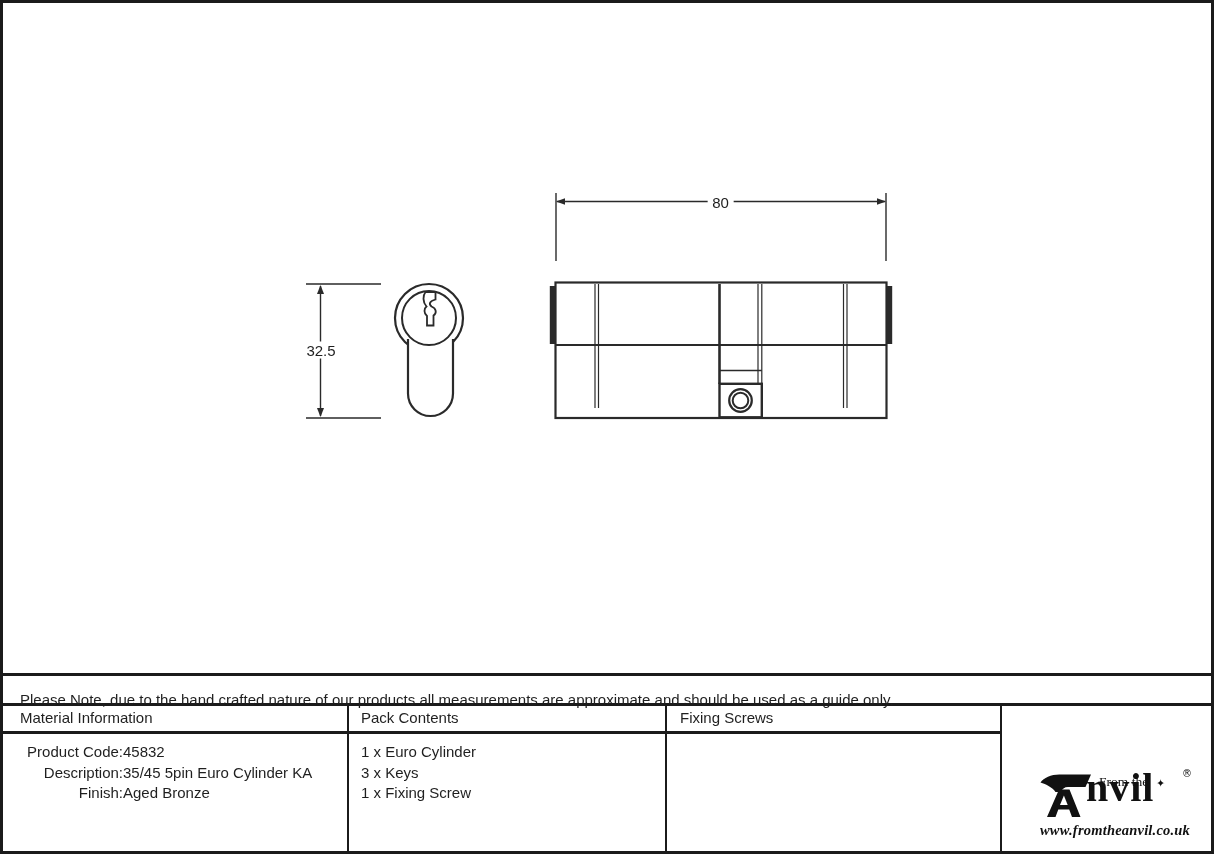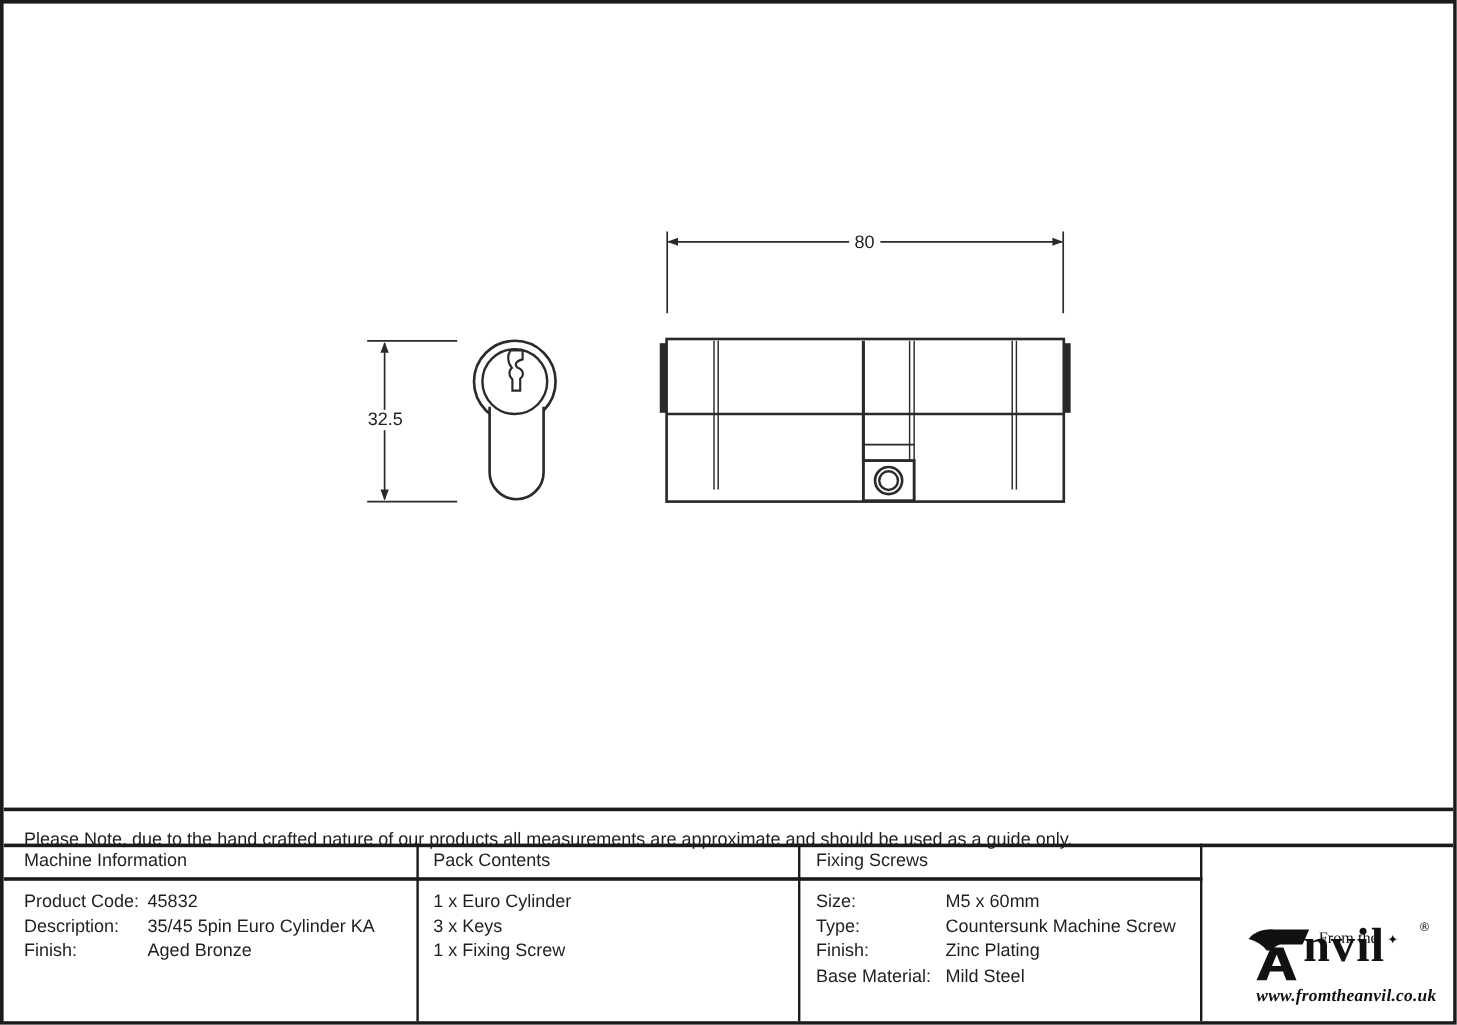--- a/index.html
+++ b/index.html
@@ -20,21 +20,21 @@
   .vline { position:absolute; background:#1b1b1b; }
   .note-row {
     position:absolute; left:17px; right:10px; top:671px; height:29px;
     line-height:29px; font-size:15px; white-space:nowrap;margin-top:11px;
   }
   .th {
     position:absolute; top:702px; height:26px; line-height:26px; font-size:15px;
   }
   .col-rows { position:absolute; top:739px; font-size:15px; }
   .col-rows .row { height:20.5px; line-height:20.5px; white-space:nowrap; }
-  .col-rows .lbl { display:inline-block; }
+  .col-rows .lbl { display:inline-block;text-align:right; }
   .col1 .lbl { width:103px; }
   .col3 .lbl { width:108px; }
   .logo-cell { position:absolute; left:999px; top:724px; width:244px; height:148px; }
   .logo { position:absolute; left:37px; top:43px; width:150px; height:70px; }
   .anvil-icon { position:absolute; left:0; top:2px; width:52px; height:45px; }
   .brand-rest {
     position:absolute; left:47px; top:-10px;
     font-family:"Liberation Serif", serif; font-weight:700; font-size:40px;
     line-height:56px; color:#111; letter-spacing:1px;
   }
@@ -45,21 +45,21 @@
   }
   .brand-diamond {
     position:absolute; left:117px; top:7px; font-size:11px; color:#111;
     font-family:"DejaVu Sans", sans-serif;
   }
   .brand-reg {
     position:absolute; left:143px; top:-2px; font-size:10px; color:#111;
     font-family:"DejaVu Sans", sans-serif;
   }
   .brand-url {
-    position:absolute; left:-6px; top:52px; width:164px; text-align:right;
+    position:absolute; left:-6px; top:52px; width:164px; text-align:center;
     font-family:"Liberation Serif", serif; font-style:italic; font-weight:700;
     font-size:14.5px; color:#111; letter-spacing:0.2px; white-space:nowrap;
   }
 </style>
 </head>
 <body>
 
 <div class="page">
 
   <svg class="drawing-svg" viewBox="0 0 1214 854">
@@ -120,21 +120,21 @@
 
   <div class="hline" style="left:0; right:0; top:670px; height:3px"></div>
   <div class="hline" style="left:0; right:0; top:700px; height:3px"></div>
   <div class="hline" style="left:0; width:999px; top:728px; height:3px"></div>
   <div class="vline" style="left:343.5px; top:700px; height:151px; width:2.6px"></div>
   <div class="vline" style="left:661.5px; top:700px; height:151px; width:2.6px"></div>
   <div class="vline" style="left:996.5px; top:700px; height:151px; width:2.6px"></div>
 
   <div class="note-row">Please Note, due to the hand crafted nature of our products all measurements are approximate and should be used as a guide only.</div>
 
-  <div class="th" style="left:17px">Machine Information</div>
+  <div class="th" style="left:17px">Material Information</div>
   <div class="th" style="left:358px">Pack Contents</div>
   <div class="th" style="left:677px">Fixing Screws</div>
 
   <div class="col-rows col1" style="left:17px">
     <div class="row">
       <span class="lbl">Product Code:</span><span class="val">45832</span>
     </div>
     <div class="row">
       <span class="lbl">Description:</span><span class="val">35/45 5pin Euro Cylinder KA</span>
     </div>
@@ -142,34 +142,20 @@
       <span class="lbl">Finish:</span><span class="val">Aged Bronze</span>
     </div>
   </div>
 
   <div class="col-rows col2" style="left:358px">
     <div class="row">1 x Euro Cylinder</div>
     <div class="row">3 x Keys</div>
     <div class="row">1 x Fixing Screw</div>
   </div>
 
-  <div class="col-rows col3" style="left:677px">
-    <div class="row">
-      <span class="lbl">Size:</span><span class="val">M5 x 60mm</span>
-    </div>
-    <div class="row">
-      <span class="lbl">Type:</span><span class="val">Countersunk Machine Screw</span>
-    </div>
-    <div class="row">
-      <span class="lbl">Finish:</span><span class="val">Zinc Plating</span>
-    </div>
-    <div class="row">
-      <span class="lbl">Base Material:</span><span class="val">Mild Steel</span>
-    </div>
-  </div>
 
   <div class="logo-cell">
     <div class="logo">
       <svg class="anvil-icon" viewBox="0 0 52 45">
         <path fill="#111" d="M 1.5 10.5 C 5 5.5 13 2 22 2.5 L 52 2.5 L 46.5 15 L 29 15
                              C 25.5 15 23 17 21.5 20 L 16.5 20 C 13.5 15.5 7 12 1.5 10.5 Z"></path>
         <path fill="#111" d="M 20 17.5 L 30.5 17.5 L 41.5 45 L 33 45 L 30.2 37.5
                              L 19.3 37.5 L 16.5 45 L 8 45 Z"></path>
         <path fill="#ffffff" d="M 24.9 23.5 L 28.7 33 L 21 33 Z"></path>
       </svg>

